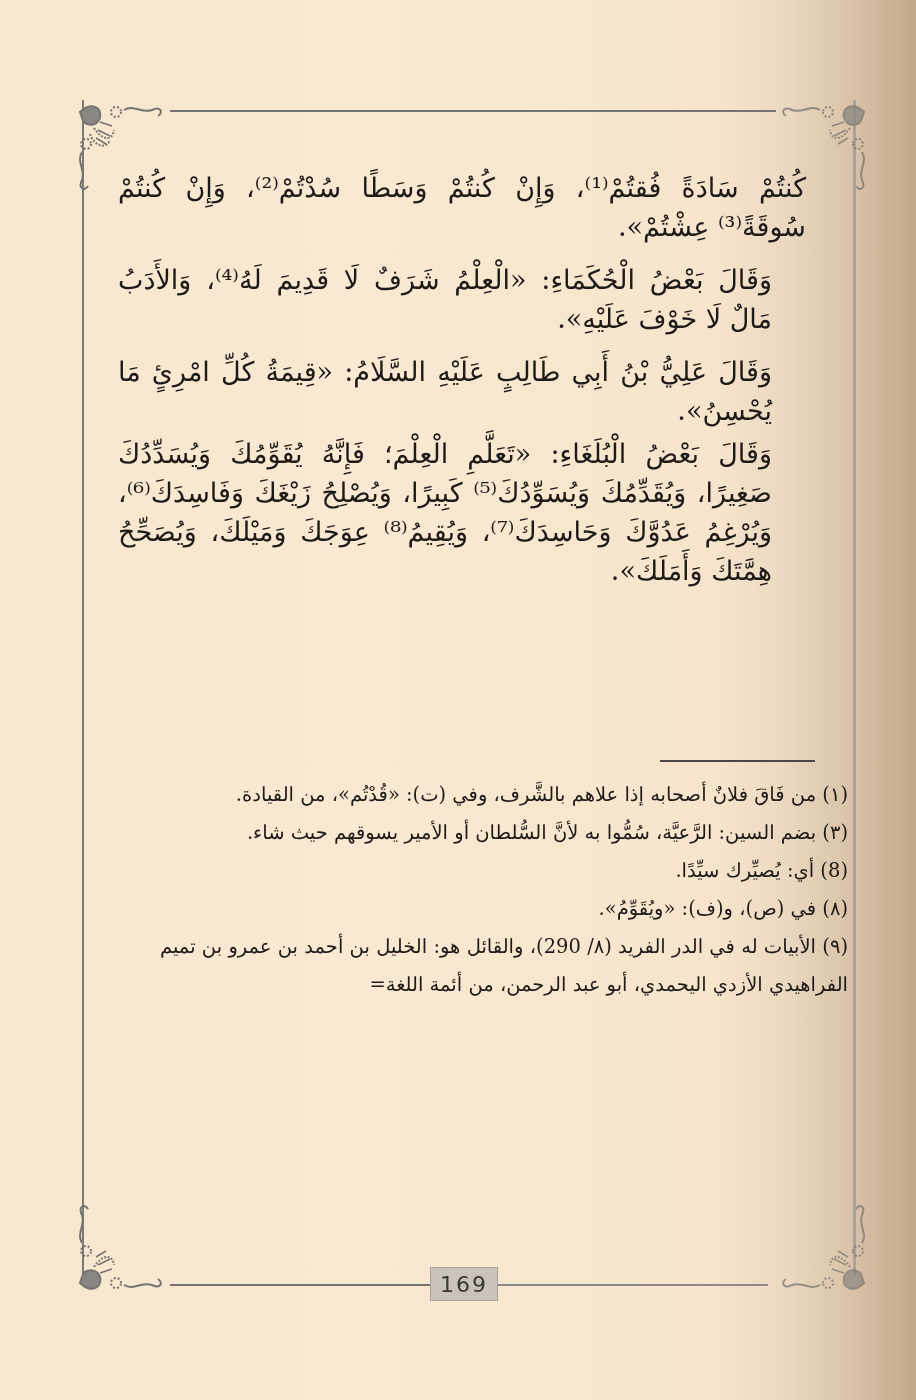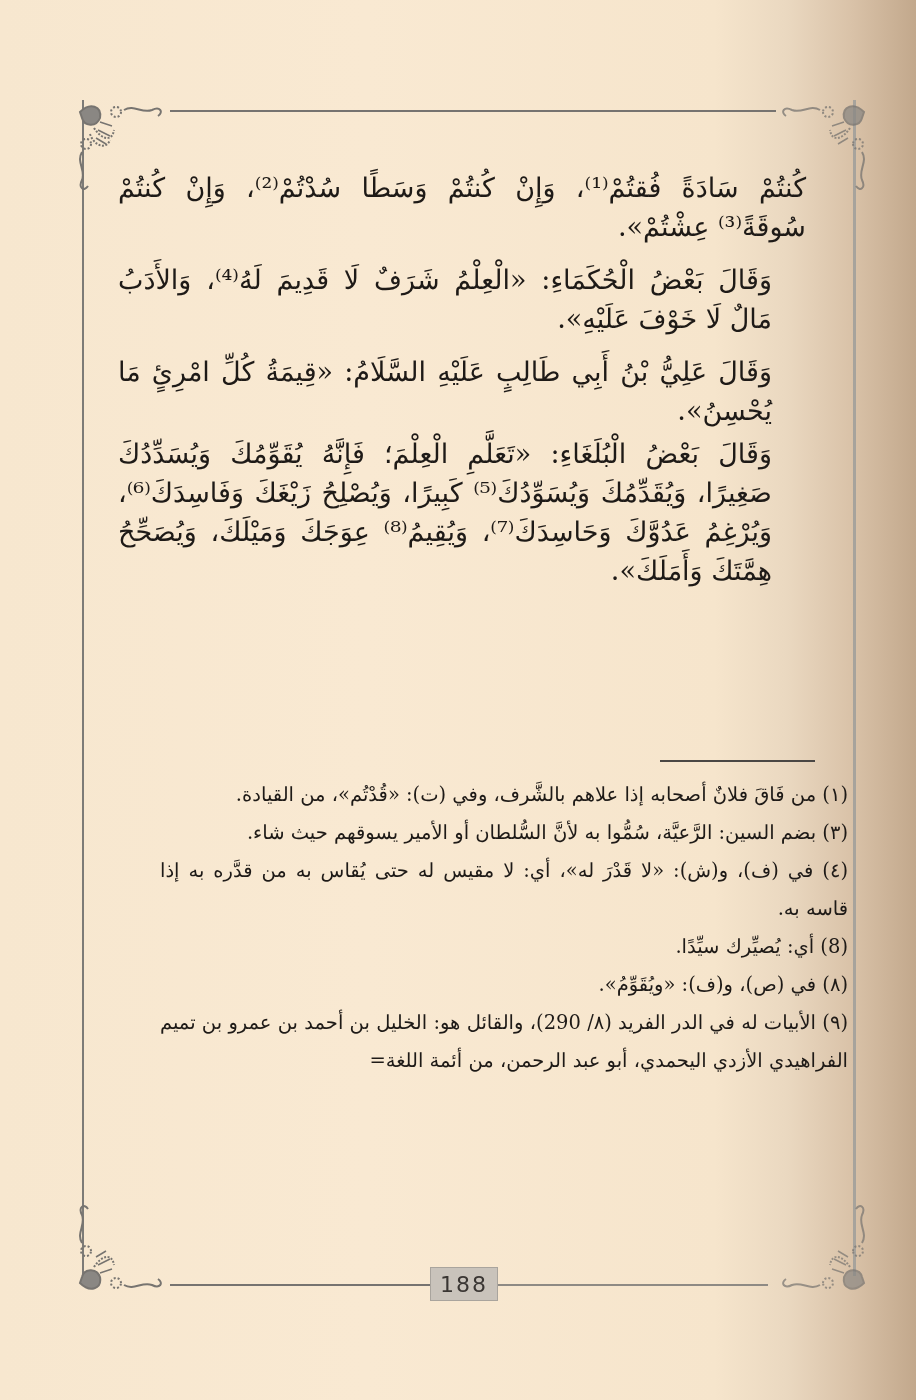--- a/index.html
+++ b/index.html
@@ -160,19 +160,18 @@
   <p class="main-para indent">وَقَالَ بَعْضُ الْحُكَمَاءِ: «الْعِلْمُ شَرَفٌ لَا قَدِيمَ لَهُ⁽⁴⁾، وَالأَدَبُ مَالٌ لَا خَوْفَ عَلَيْهِ».</p>
   <p class="main-para indent" style="margin-bottom:4px">وَقَالَ عَلِيُّ بْنُ أَبِي طَالِبٍ عَلَيْهِ السَّلَامُ: «قِيمَةُ كُلِّ امْرِئٍ مَا يُحْسِنُ».</p>
   <p class="main-para indent">وَقَالَ بَعْضُ الْبُلَغَاءِ: «تَعَلَّمِ الْعِلْمَ؛ فَإِنَّهُ يُقَوِّمُكَ وَيُسَدِّدُكَ صَغِيرًا، وَيُقَدِّمُكَ وَيُسَوِّدُكَ⁽⁵⁾ كَبِيرًا، وَيُصْلِحُ زَيْغَكَ وَفَاسِدَكَ⁽⁶⁾، وَيُرْغِمُ عَدُوَّكَ وَحَاسِدَكَ⁽⁷⁾، وَيُقِيمُ⁽⁸⁾ عِوَجَكَ وَمَيْلَكَ، وَيُصَحِّحُ هِمَّتَكَ وَأَمَلَكَ».</p>
 </div>
 
 <div class="separator"></div>
 
 <div class="footnotes">
   <p class="fn">(١) من فَاقَ فلانٌ أصحابه إذا علاهم بالشَّرف، وفي (ت): «قُدْتُم»، من القيادة.</p>
   <p class="fn">(٣) بضم السين: الرَّعيَّة، سُمُّوا به لأنَّ السُّلطان أو الأمير يسوقهم حيث شاء.</p>
-  <p class="fn">(٤) في (ف)، و(ش): «لا قَدْرَ له»، أي: لا مقيس له حتى يُقاس به من قدَّره به إذا قاسه به.</p>
   <p class="fn">(8) أي: يُصيِّرك سيِّدًا.</p>
   <p class="fn">(٨) في (ص)، و(ف): «ويُقَوِّمُ».</p>
   <p class="fn">(٩) الأبيات له في الدر الفريد (٨/ 290)، والقائل هو: الخليل بن أحمد بن عمرو بن تميم الفراهيدي الأزدي اليحمدي، أبو عبد الرحمن، من أئمة اللغة=</p>
 </div>
 
-<div class="page-number-box">188</div>
+<div class="page-number-box">169</div>
 
 </body></html>

